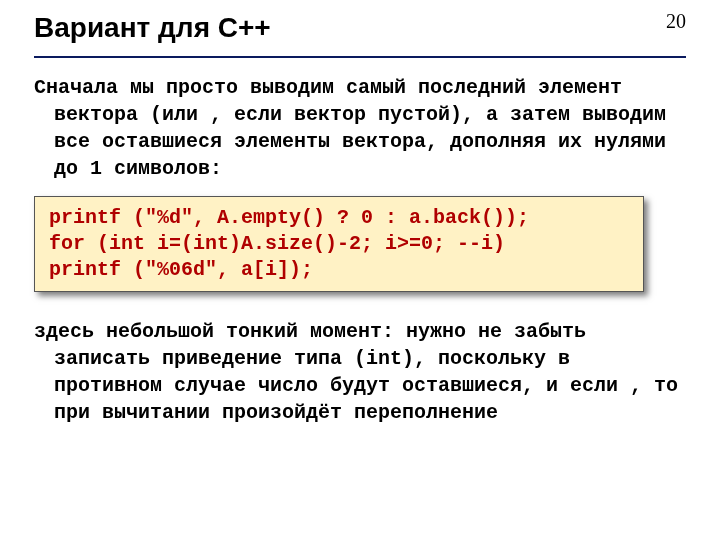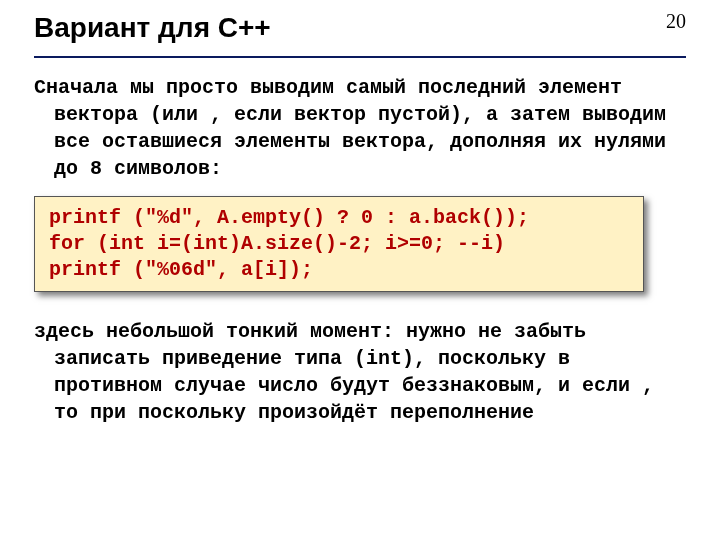--- a/index.html
+++ b/index.html
@@ -71,24 +71,24 @@
 <body>
 
 <div class="slide">
 
   <div class="page-num">20</div>
 
   <div class="title">Вариант для C++</div>
   <hr class="rule">
 
   <div class="body-text">
-    <p>Сначала мы просто выводим самый последний элемент вектора (или  , если вектор пустой), а затем выводим все оставшиеся элементы вектора, дополняя их нулями до 8 символов:</p>
+    <p>Сначала мы просто выводим самый последний элемент вектора (или  , если вектор пустой), а затем выводим все оставшиеся элементы вектора, дополняя их нулями до 1 символов:</p>
   </div>
 
   <div class="code-block">printf ("%d", A.empty() ? 0 : a.back());
 for (int i=(int)A.size()-2; i&gt;=0; --i)
 printf ("%06d", a[i]);</div>
 
   <div class="body-text sp2">
-    <p>здесь небольшой тонкий момент: нужно не забыть записать приведение типа  (int), поскольку в противном случае число   будут беззнаковым, и если  , то при поскольку произойдёт переполнение</p>
+    <p>здесь небольшой тонкий момент: нужно не забыть записать приведение типа  (int), поскольку в противном случае число   будут оставшиеся, и если  , то при вычитании произойдёт переполнение</p>
   </div>
 
 </div>
 
 </body></html>

